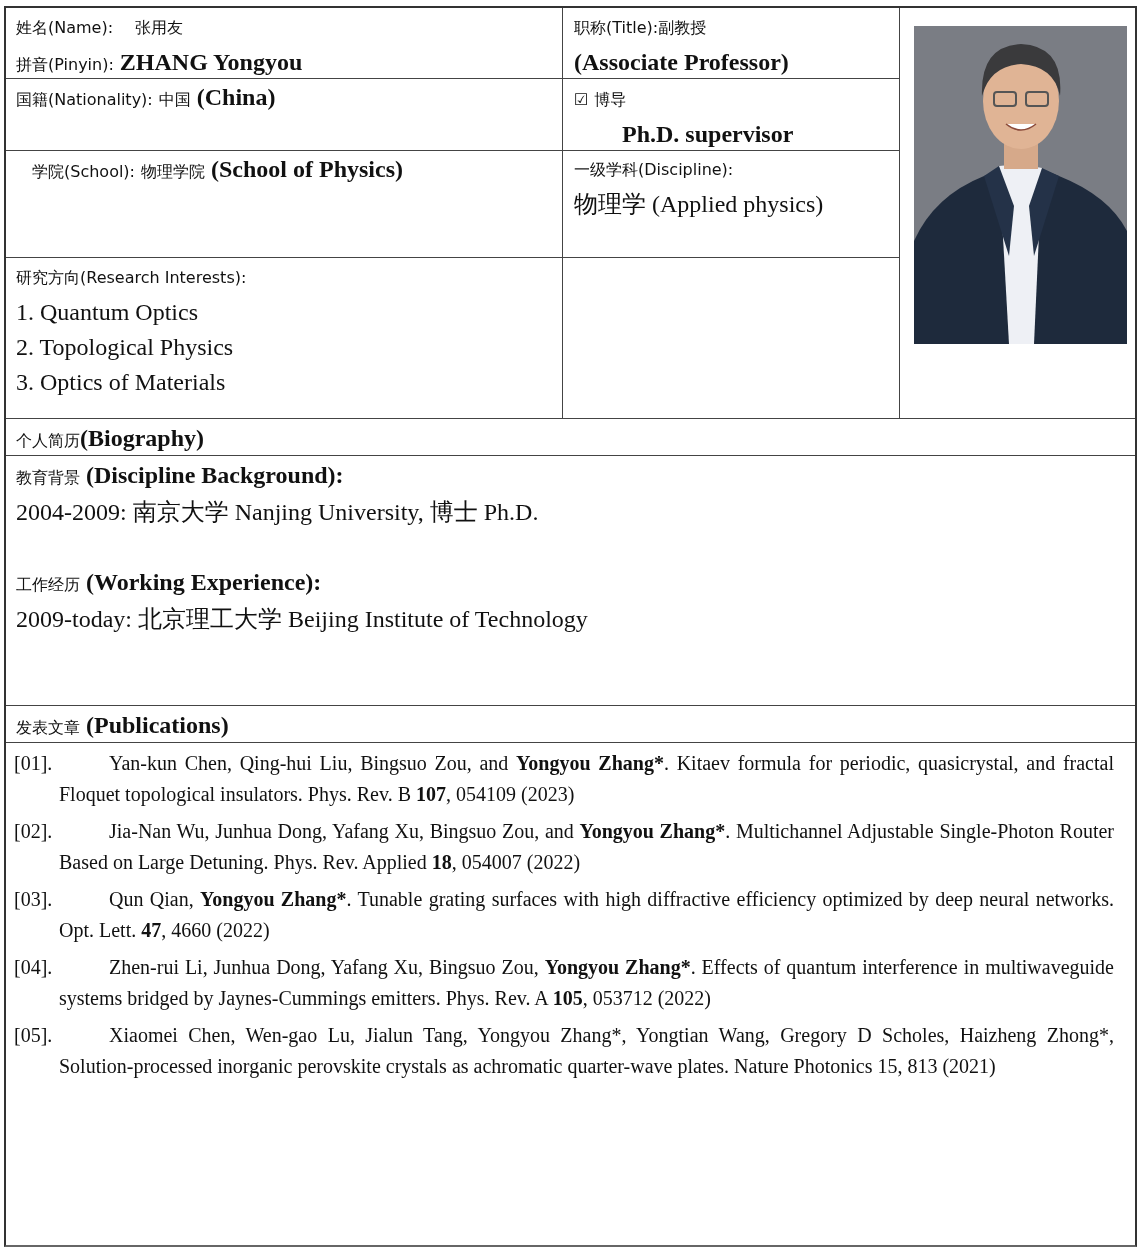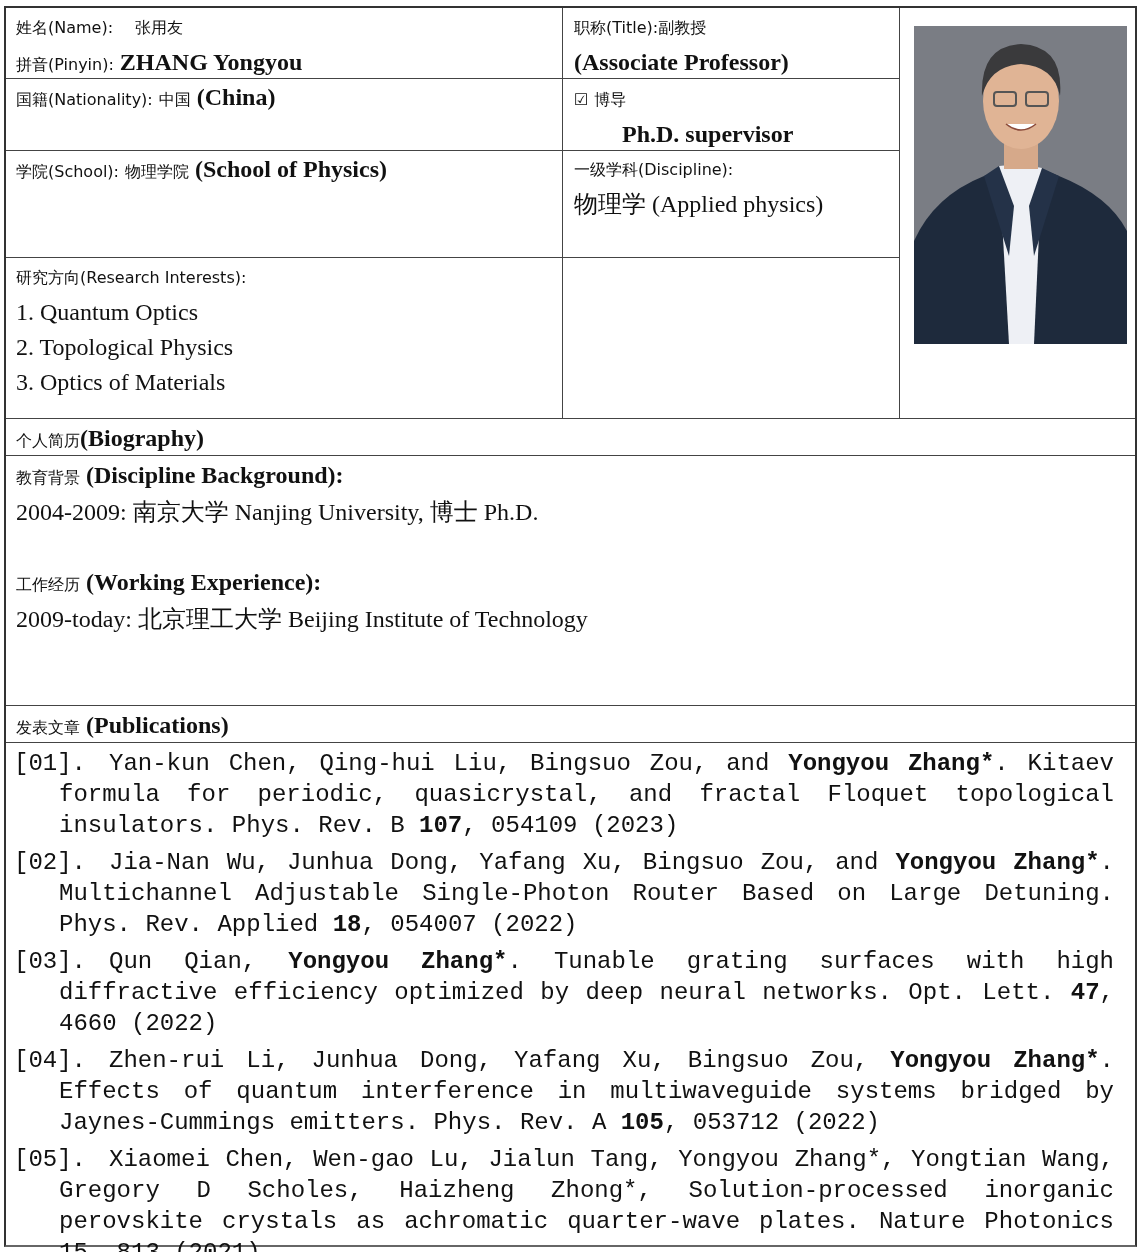--- a/index.html
+++ b/index.html
@@ -17,22 +17,22 @@
   .line-v { position: absolute; width: 1px; background: #444444; }
   .txt { font-size: 24px; line-height: 35px; white-space: nowrap; }
   .b { font-weight: bold; }
   .cn { font-family: "DejaVu Sans", sans-serif; font-size: 16px; }
   .photo {
     position: absolute; left: 908px; top: 18px; width: 213px; height: 318px;
     background: #7a7d84; overflow: hidden;
   }
   .pubs { position: absolute; left: 12px; top: 744px; width: 1100px; }
   .pub {
-    font-size: 24px; line-height: 31px; text-align: justify;
-    padding-left: 45px; text-indent: -45px; margin-bottom: 6px; font-family: Liberation Mono, monospace;
+    font-size: 20px; line-height: 31px; text-align: justify;
+    padding-left: 45px; text-indent: -45px; margin-bottom: 6px;
   }
   .pub .num { display: inline-block; width: 95px; text-indent: 0; }
 </style>
 </head>
 <body>
 
 <div class="sheet">
 
   <div class="line-h" style="left:0; top:70px; width:894px;"></div>
   <div class="line-h" style="left:0; top:142px; width:894px;"></div>
@@ -55,21 +55,21 @@
   </div>
 
   <div class="cell" style="left:10px; top:72px;">
     <div class="txt">
       <span class="cn">国籍(Nationality):</span>
       <span class="cn">中国</span>
       <span class="b">(China)</span>
     </div>
   </div>
 
-  <div class="cell" style="left:10px; top:144px;text-align:right;">
+  <div class="cell" style="left:26px; top:144px;text-align:right;">
     <div class="txt">
       <span class="cn">学院(School):</span>
       <span class="cn">物理学院</span>
       <span class="b">(School of Physics)</span>
     </div>
   </div>
 
   <div class="cell" style="left:10px; top:252px;">
     <div class="txt cn">研究方向(Research Interests):</div>
     <div class="txt">1. Quantum Optics</div>

